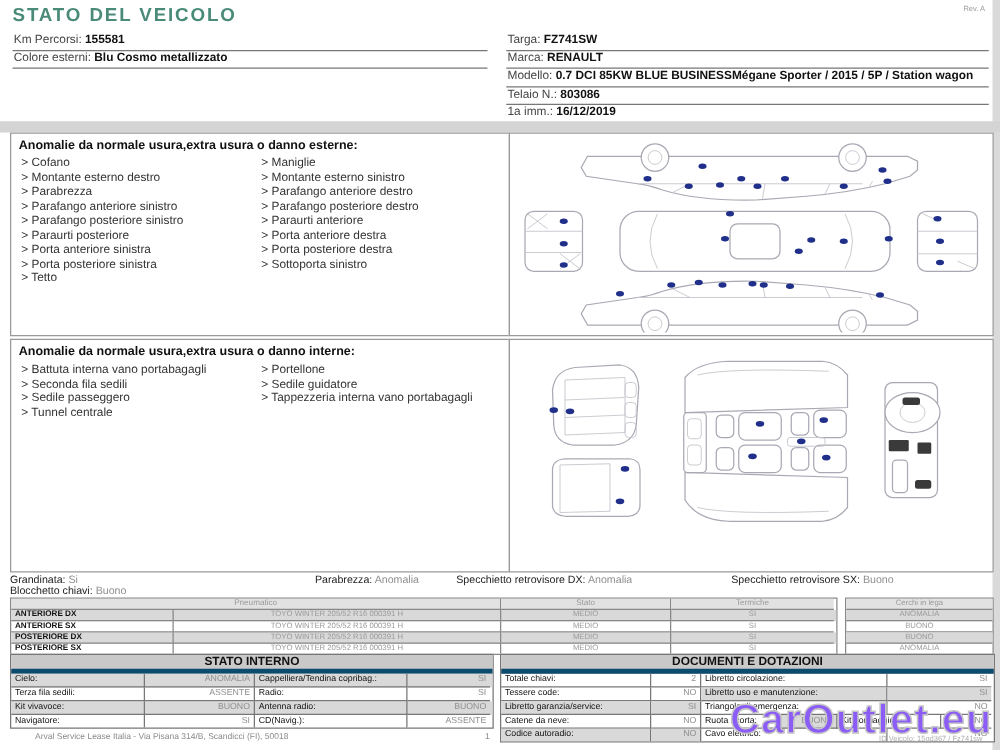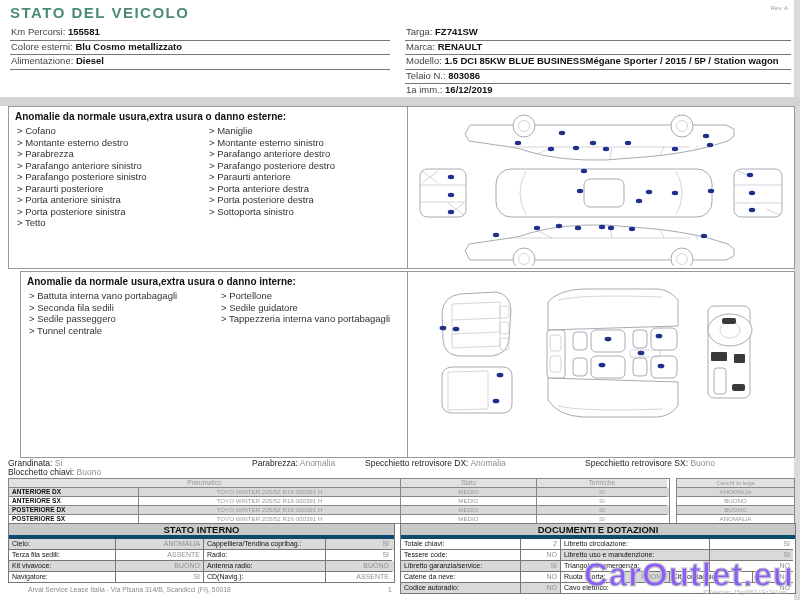--- a/index.html
+++ b/index.html
@@ -10,21 +10,21 @@
   .title{position:absolute;left:10px;top:4px;font-size:15px;font-weight:bold;color:#4a8a79;letter-spacing:1.5px;}
   .hdr-left{position:absolute;left:10px;top:26px;width:380px;}
   .hdr-right{position:absolute;left:405px;top:26px;width:386px;}
   .hrow{border-bottom:1px solid #777;font-size:9.5px;line-height:10.5px;padding:1px 1px 2px;}
   .hrow .lab{color:#444;}
   .hrow .val{font-weight:bold;color:#111;}
   .band{position:absolute;left:0;top:97px;width:800px;height:9px;background:#d4d4d4;}
   .bx{position:absolute;border:1px solid #999;background:#fff;}
   #box-ext-list{left:8px;top:106px;width:398px;height:161px;}
   #box-ext-diag{left:407px;top:106px;width:386px;height:161px;}
-  #box-int-list{left:20px;top:271px;width:398px;height:185px;}
+  #box-int-list{left:8px;top:271px;width:398px;height:185px;}
   #box-int-diag{left:407px;top:271px;width:386px;height:185px;}
   .bx h3{margin:4px 6px 3px;font-size:10px;font-weight:bold;color:#111;}
   .cols{position:relative;font-size:9.5px;line-height:11.5px;color:#333;}
   .c1{position:absolute;left:8px;top:0;width:160px;}
   .c2{position:absolute;left:200px;top:0;width:170px;}
   .li{white-space:normal;}
   .cond{position:absolute;left:0;top:458px;width:794px;height:19px;font-size:8.5px;}
   .cond span.lab{color:#222;text-align:right;}
   .cond span.val{color:#8f8f8f;}
   .ci{position:absolute;top:0;}
@@ -76,27 +76,26 @@
 
 <div class="page">
   <div class="edge-right"></div>
 
   <div class="title">STATO DEL VEICOLO</div>
   <div class="rev">Rev. A</div>
 
   <div class="hdr-left">
     <div class="hrow"><span class="lab">Km Percorsi:</span> <span class="val">155581</span></div>
     <div class="hrow"><span class="lab">Colore esterni:</span> <span class="val">Blu Cosmo metallizzato</span></div>
-    <div class="hrow"><span class="lab">Alimentazione:</span> <span class="val">Diesel</span></div>
   </div>
 
   <div class="hdr-right">
     <div class="hrow"><span class="lab">Targa:</span> <span class="val">FZ741SW</span></div>
     <div class="hrow"><span class="lab">Marca:</span> <span class="val">RENAULT</span></div>
-    <div class="hrow"><span class="lab">Modello:</span> <span class="val">1.5 DCI 85KW BLUE BUSINESSMégane Sporter / 2015 / 5P / Station wagon</span></div>
+    <div class="hrow"><span class="lab">Modello:</span> <span class="val">0.7 DCI 85KW BLUE BUSINESSMégane Sporter / 2015 / 5P / Station wagon</span></div>
     <div class="hrow"><span class="lab">Telaio N.:</span> <span class="val">803086</span></div>
     <div class="hrow"><span class="lab">1a imm.:</span> <span class="val">16/12/2019</span></div>
   </div>
 
   <div class="band"></div>
 
   <div class="bx" id="box-ext-list">
     <h3>Anomalie da normale usura,extra usura o danno esterne:</h3>
     <div class="cols">
       <div class="c1">

